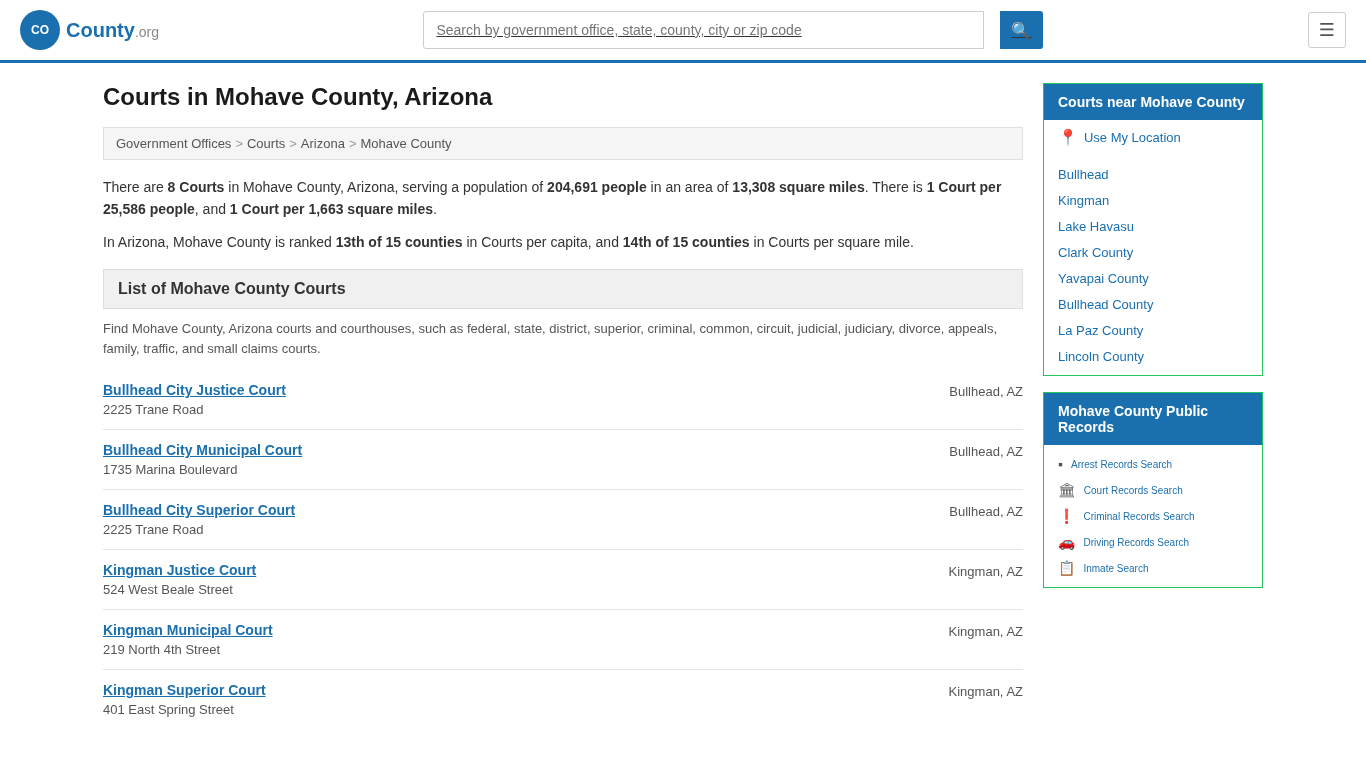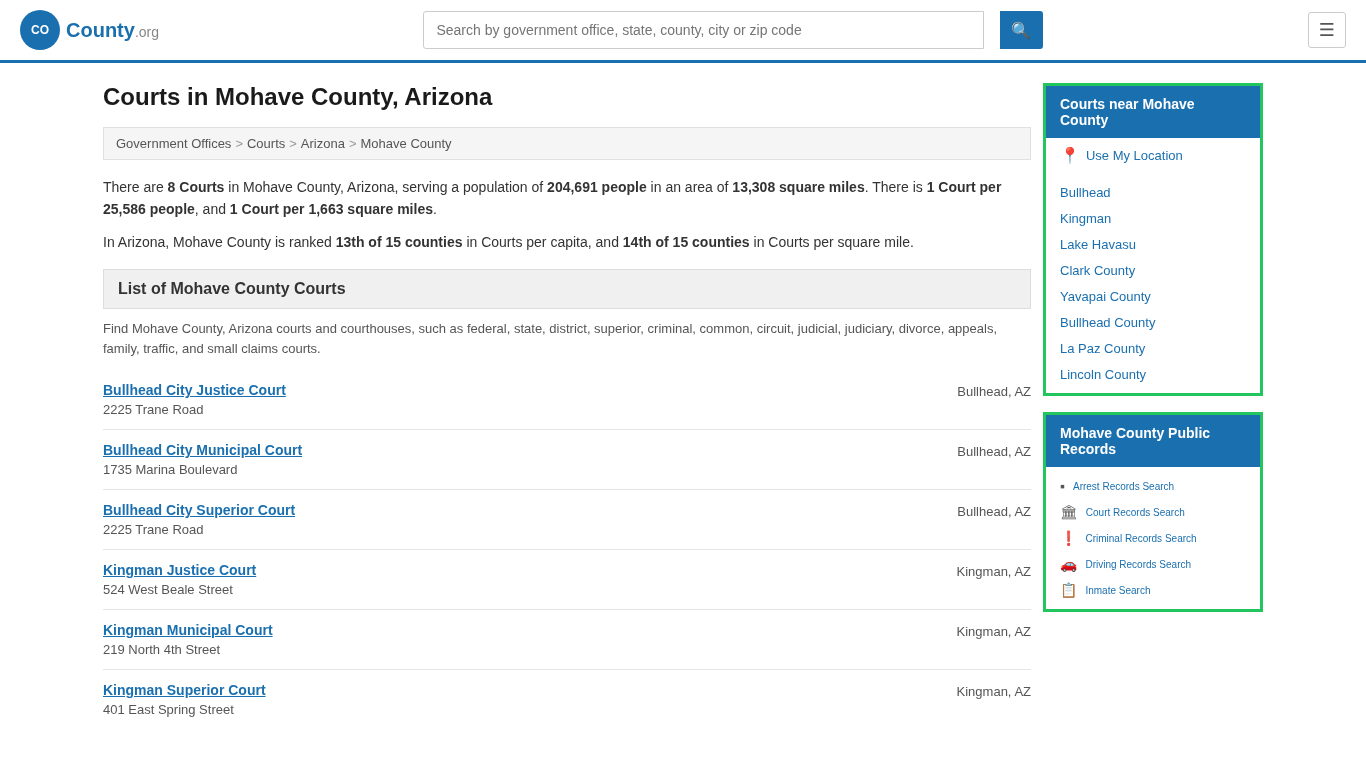--- a/index.html
+++ b/index.html
@@ -38,20 +38,21 @@
     .logo-text span {
       color: #1a6faf;
     }
     .search-area {
       display: flex;
       align-items: center;
       gap: 16px;
       flex: 1;
       max-width: 620px;
       margin: 0 20px;
+      text-decoration: underline;
     }
     .search-input {
       flex: 1;
       border: 1px solid #ccc;
       border-radius: 3px 0 0 3px;
       padding: 8px 12px;
       font-size: 14px;
       outline: none;
       height: 38px;
     }
@@ -74,21 +75,21 @@
       font-size: 18px;
       color: #555;
     }
 
     
     .main-container {
       max-width: 1200px;
       margin: 0 auto;
       padding: 20px;
       display: flex;
-      gap: 12px;
+      gap: 20px;
     }
 
     
     .content-area {
       flex: 1;
     }
     .page-title {
       font-size: 24px;
       font-weight: bold;
       color: #1a1a1a;
@@ -171,21 +172,21 @@
       padding-left: 20px;
       padding-top: 2px;
     }
 
     
     .sidebar {
       width: 220px;
       flex-shrink: 0;
     }
     .sidebar-box {
-      border: 3px solid #22c55e;
+      border: 1px solid #22c55e;
       margin-bottom: 16px;
     }
     .sidebar-box-title {
       background: #1a6faf;
       color: white;
       padding: 10px 14px;
       font-size: 14px;
       font-weight: bold;
     }
     .sidebar-list {

